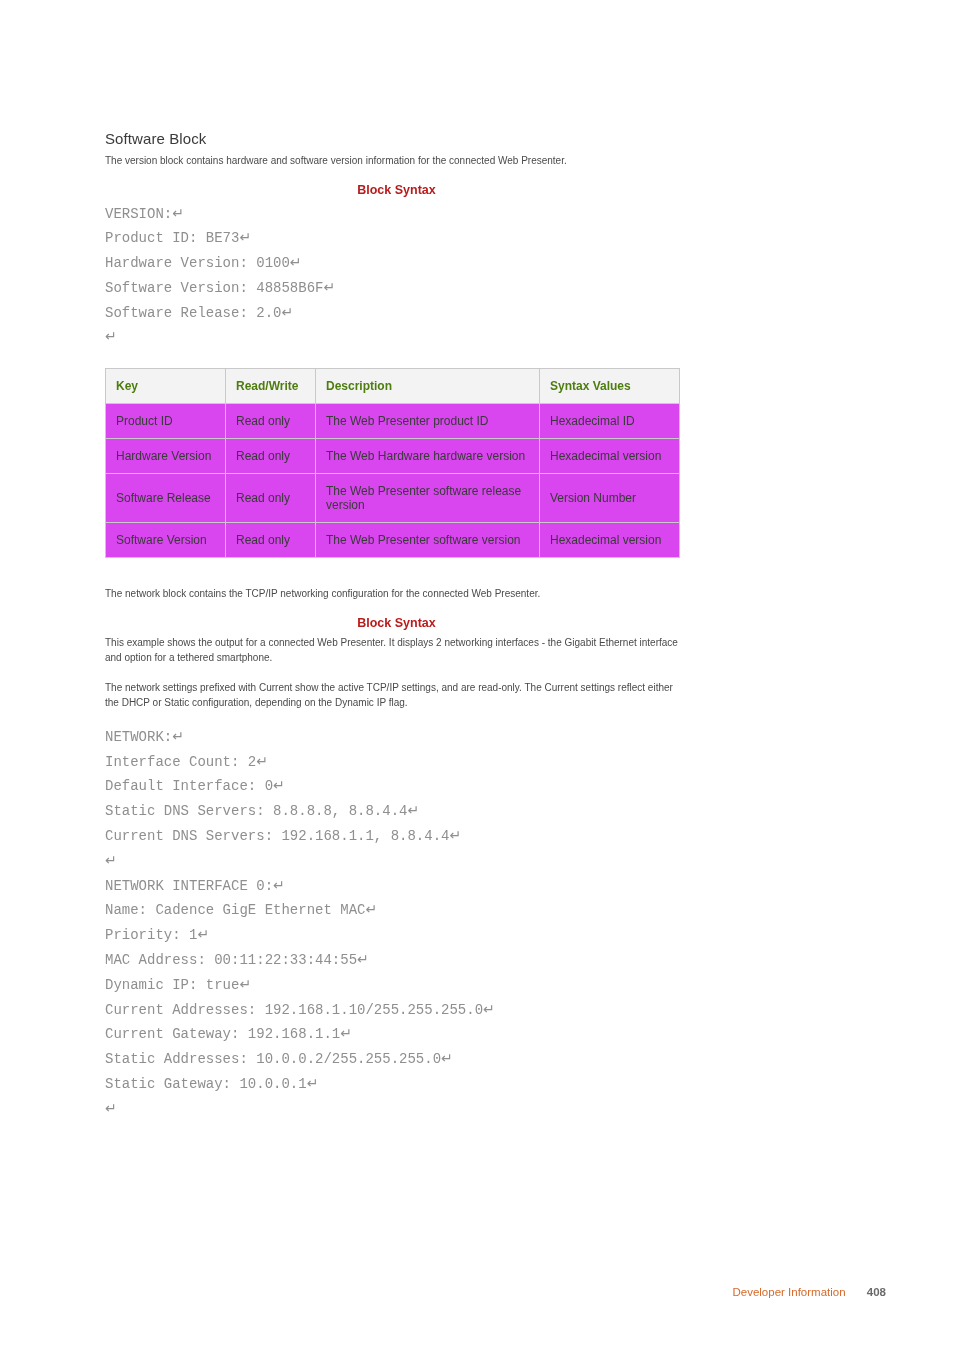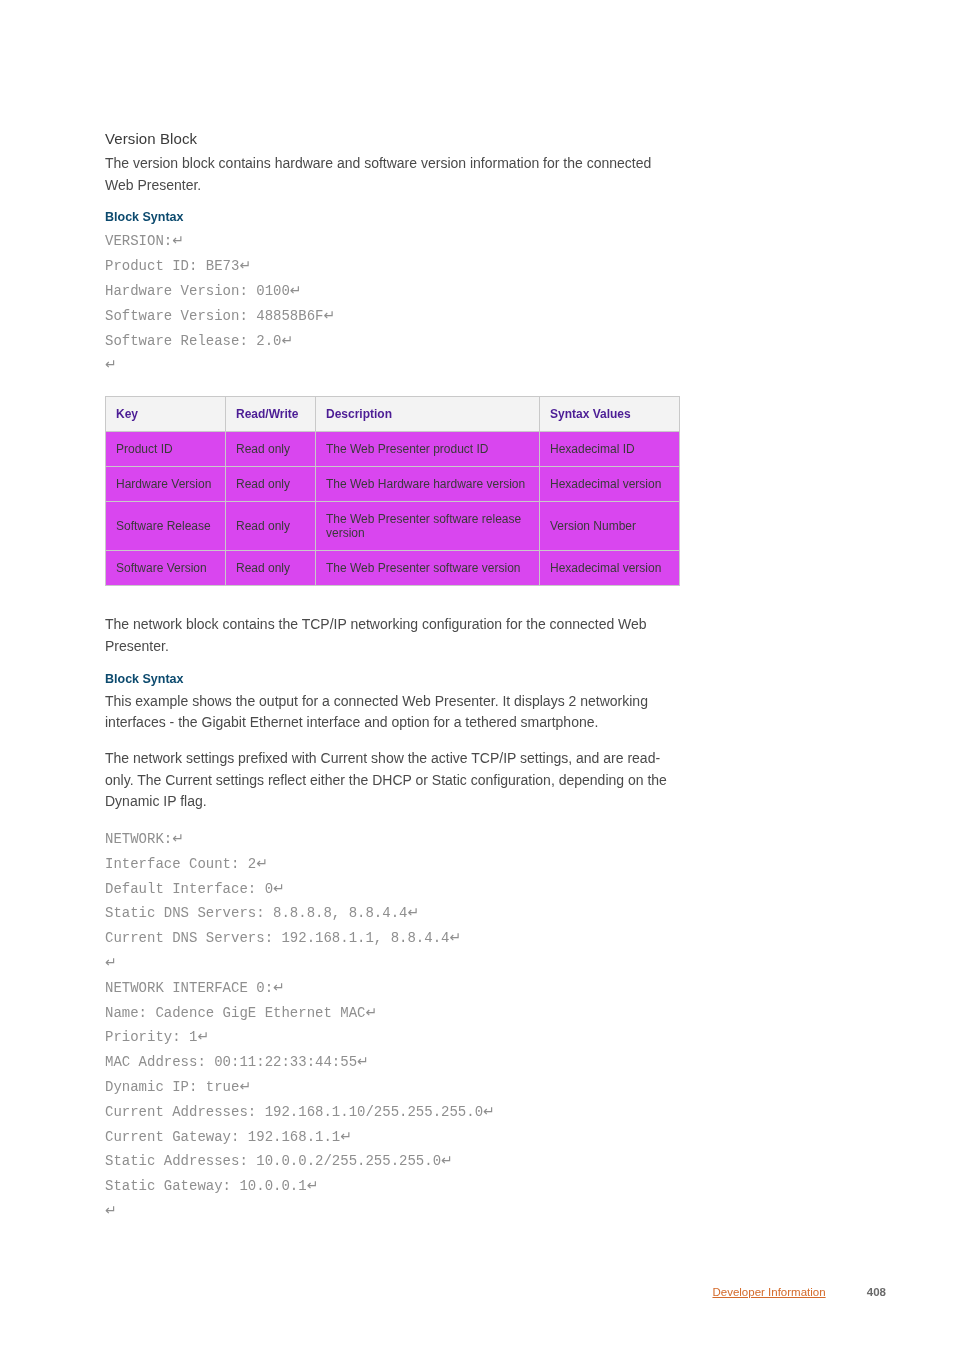--- a/index.html
+++ b/index.html
@@ -17,30 +17,31 @@
     width: 780px;
   }
   h2.section-title {
     font-size: 15px;
     font-weight: 400;
     color: #3a3a3a;
     margin: 0 0 6px 0;
     letter-spacing: 0.1px;
   }
   p.body {
-    font-size: 14px;
+    font-size: 10px;
     line-height: 1.55;
     color: #4a4a4a;
     margin: 0 0 14px 0;
   }
   h3.sub-head {
     font-size: 12.5px;
     font-weight: 700;
-    color: #0c4a6e;
-    margin: 0 0 5px 0;
+    color: #b91c1c;
+    margin: 0 0 5px 8px;
+    text-align: center;
   }
   .code-block {
     font-family: "Courier New", Courier, monospace;
     font-size: 14px;
     line-height: 1.7;
     color: #8f8f8f;
     white-space: pre;
     margin: 0 0 18px 0;
   }
   .ret {
@@ -56,52 +57,51 @@
   }
   table.params th, table.params td {
     border: 1px solid #c9c9c9;
     padding: 10px 10px;
     text-align: left;
     vertical-align: middle;
   }
   table.params th {
     background: #f3f3f3;
     font-weight: 700;
-    color: #4c1d95;
+    color: #4d7c0f;
   }
   table.params td {
     color: #3a3a3a;
     background: #d946ef;
   }
   .col-key { width: 120px; }
   .col-rw  { width: 90px; }
   .col-desc{ }
   .col-vv  { width: 140px; }
   .footer {
     position: absolute;
     bottom: 52px;
     right: 68px;
     font-size: 11.5px;
   }
   .footer-label {
     color: #d46a2a;
-    margin-right: 38px;
-    text-decoration: underline;
+    margin-right: 18px;
   }
   .footer-page {
     color: #6a6a6a;
     font-weight: 600;
   }
 </style>
 </head>
 <body>
 
 <div class="page">
 
-  <h2 class="section-title">Version Block</h2>
+  <h2 class="section-title">Software Block</h2>
   <p class="body">The version block contains hardware and software version information for the connected Web Presenter.</p>
 
   <h3 class="sub-head">Block Syntax</h3>
   <div class="code-block">VERSION:<span class="ret">↵</span>
 Product ID: BE73<span class="ret">↵</span>
 Hardware Version: 0100<span class="ret">↵</span>
 Software Version: 48858B6F<span class="ret">↵</span>
 Software Release: 2.0<span class="ret">↵</span>
 <span class="ret">↵</span></div>
 

